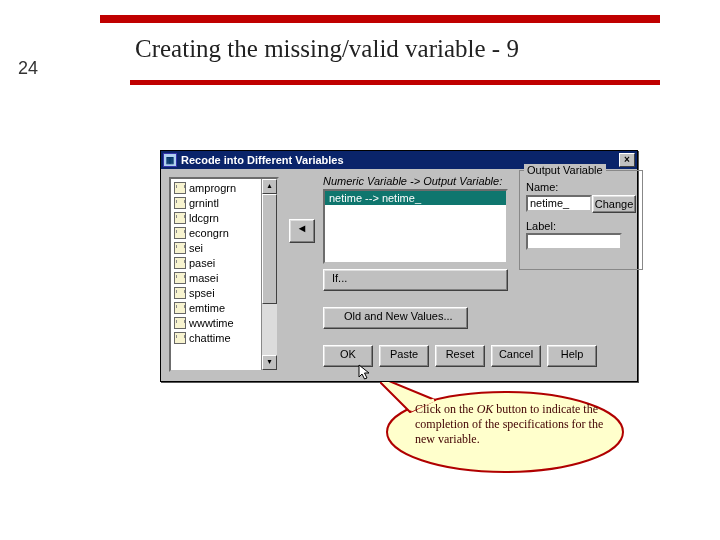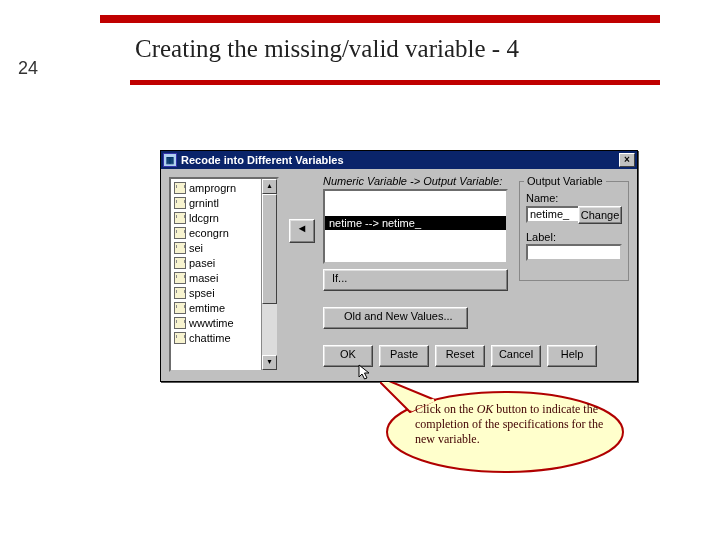--- a/index.html
+++ b/index.html
@@ -166,29 +166,28 @@
   }
   .mapbox {
     position: absolute;
     left: 162px; top: 20px;
     width: 185px; height: 75px;
     background: #fff;
     border: 2px inset #c0c0c0;
     font-size: 11px;
   }
   .mapbox .selrow {
-    background: #000000;
+    background: #0f766e;
     color: #fff;
     padding: 1px 4px;
-    margin-top: 25px;
   }
   .fieldset {
     position: absolute;
-    left: 358px; top: 12px;
-    width: 110px; height: 100px;
+    left: 358px; top: 1px;
+    width: 124px; height: 100px;
     border: 1px solid #888;
     border-top-color: #888;
     padding-top: 8px;
   }
   .fieldset .legend {
     position: absolute;
     top: -7px; left: 4px;
     background: #c0c0c0;
     padding: 0 3px;
     font-size: 11px;
@@ -261,21 +260,21 @@
     font-size: 12px;
     font-family: "Times New Roman", serif;
     color: #400000;
   }
   .callout-text em { font-style: italic; }
 </style>
 </head>
 <body>
 
 <div class="top-bar"></div>
-<div class="slide-title">Creating the missing/valid variable - 4</div>
+<div class="slide-title">Creating the missing/valid variable - 9</div>
 <div class="page-num">24</div>
 <div class="mid-bar"></div>
 <div class="bg-formula">H₁:μ&lt;0  y=(1−  Σwᵢ  W=  H₀:μ=0  z=a  σ²=E((x−μ)²)  t=  s/√n  μ=½(x₁+x₂+1)</div>
 
 <div class="dialog">
   <div class="titlebar">
     <span class="sysicon">▦</span>
     <span>Recode into Different Variables</span>
     <span class="spacer"></span>
     <span class="close">×</span>

